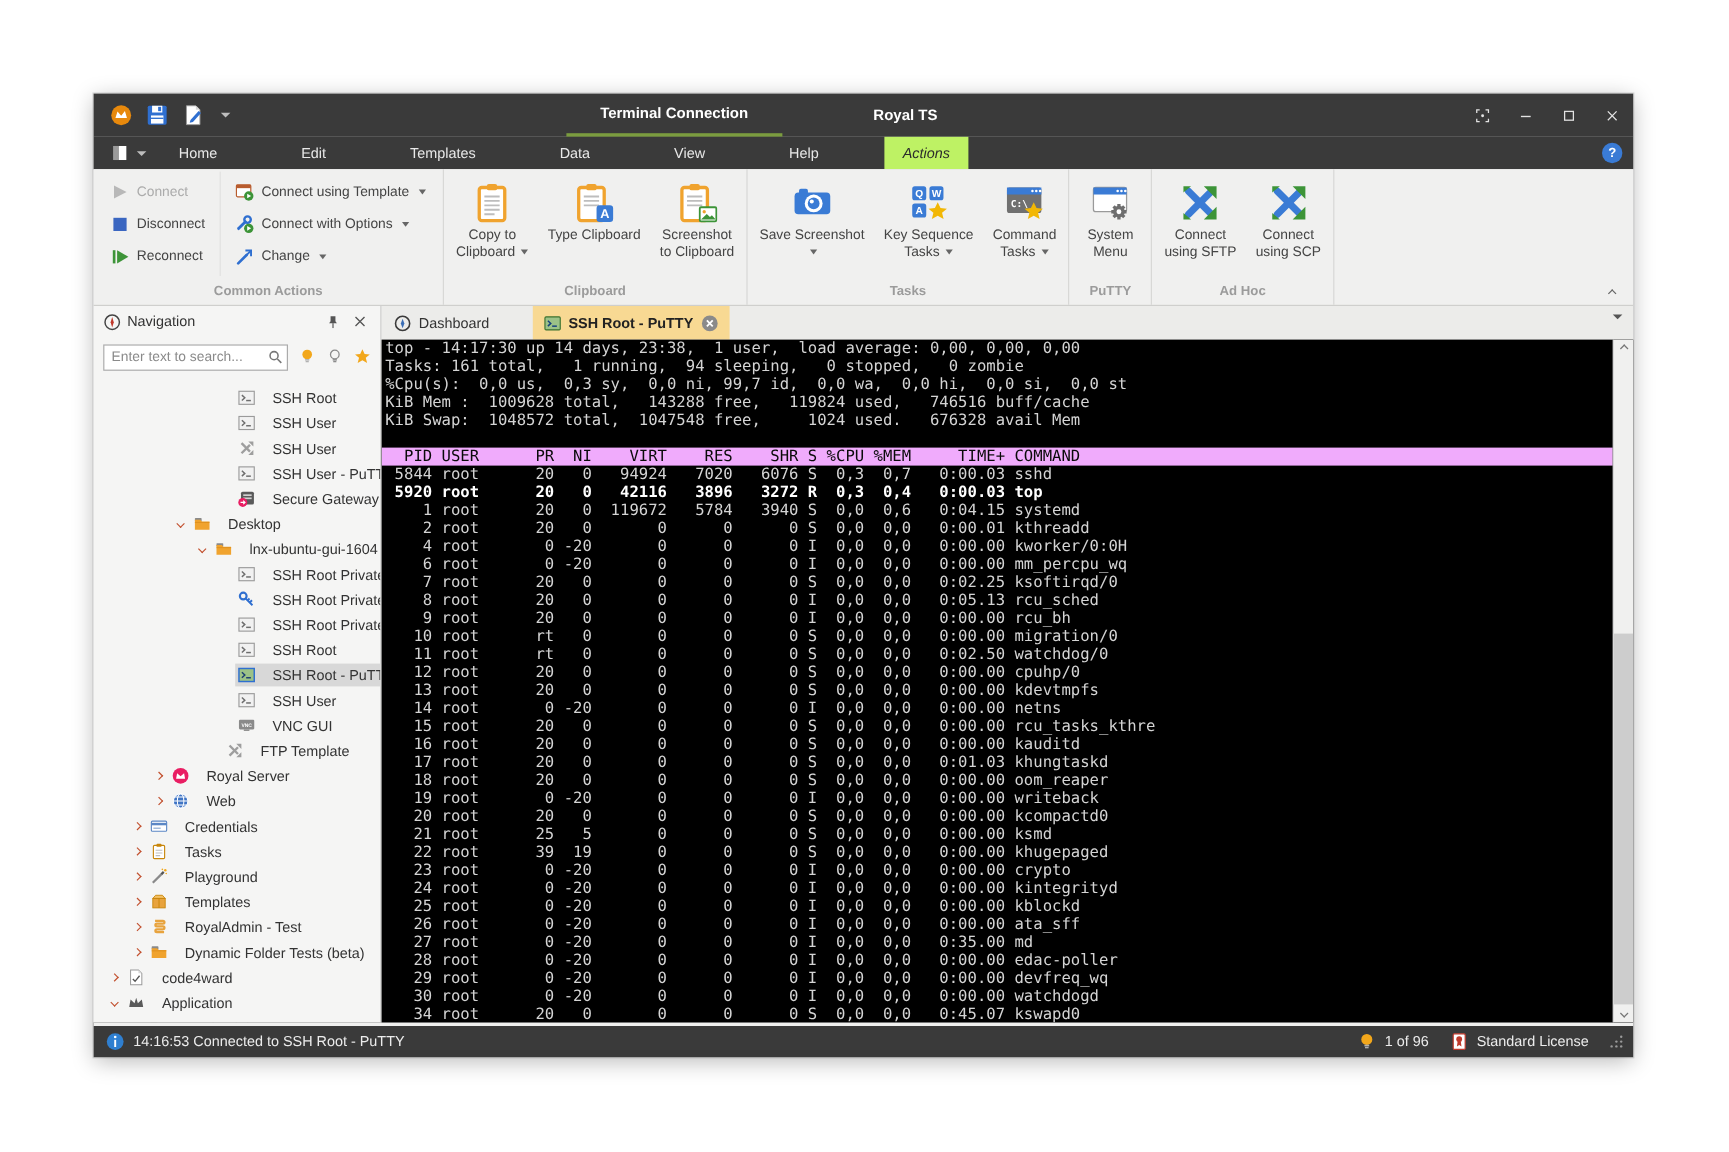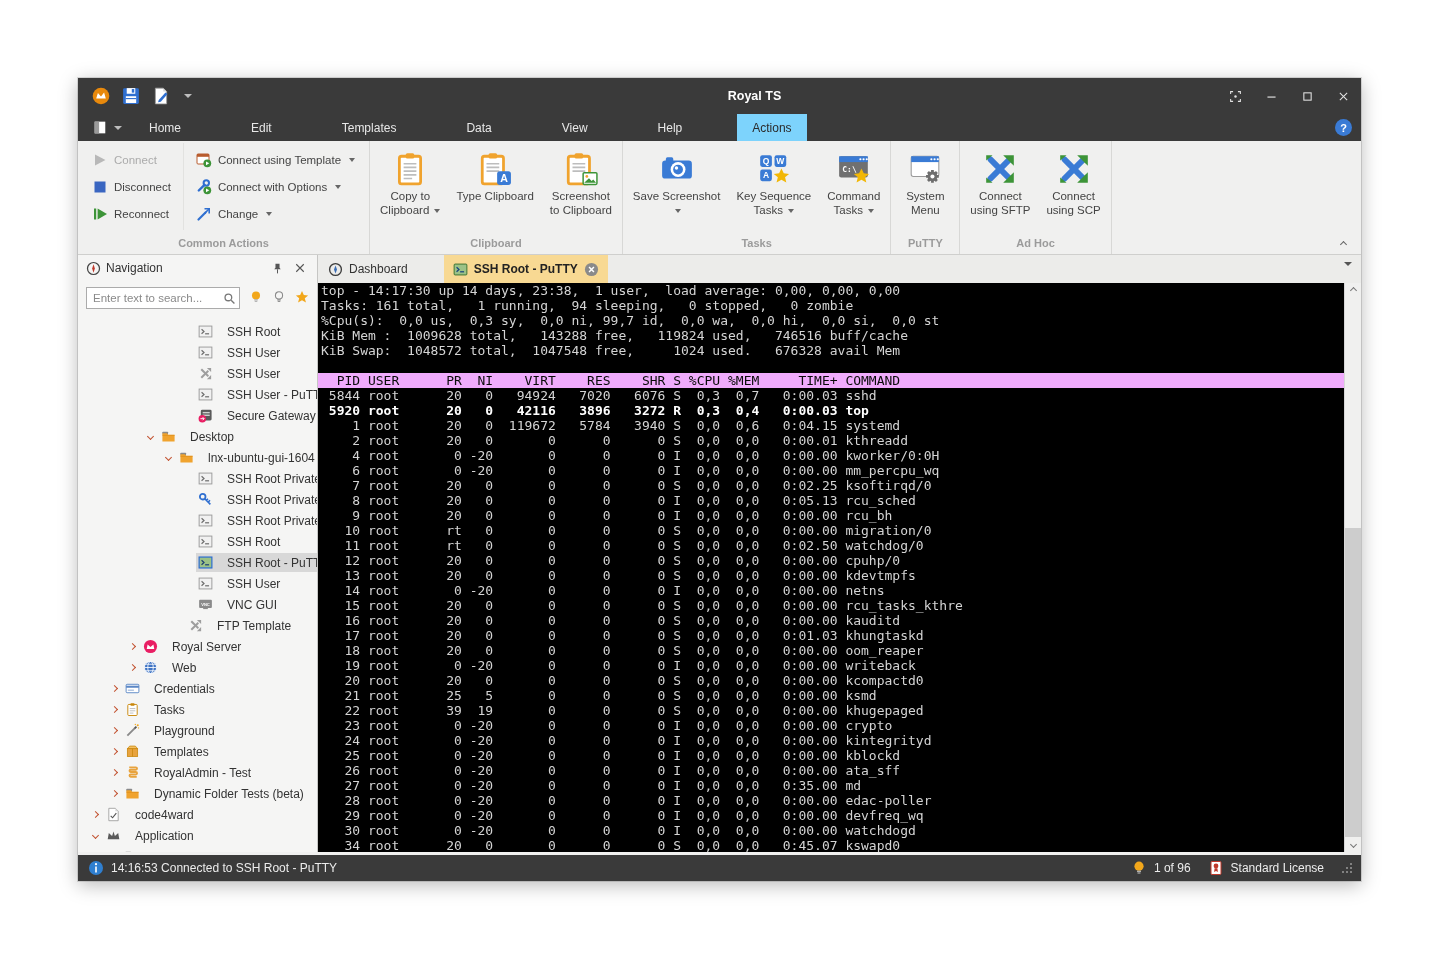--- a/index.html
+++ b/index.html
@@ -19,21 +19,21 @@
   .app-title { position:absolute; left:50%; transform:translateX(-50%); top:0; height:36px; line-height:36px;
                color:#fff; font-size:12.5px; font-weight:bold; padding-left:70px;}
   .win-controls { margin-left:auto; display:flex; height:100%; }
   .win-btn { width:36px; height:100%; display:flex; align-items:center; justify-content:center; color:#e3e3e3; }
   .win-btn svg { width:13px; height:13px; }
 
   
   .menubar { height:27px; background:#3a3a3a; display:flex; align-items:stretch; flex:0 0 auto; position:relative; }
   .app-menu { display:flex; align-items:center; gap:3px; padding:0 12px 0 14px; }
   .menu-item { padding:0 15px; font-size:12px; color:#e8e8e8; display:flex; align-items:center; }
-  .menu-item.active { background:#7dd3fc; color:#2b2b2b; }
+  .menu-item.active { background:#bef264; color:#2b2b2b;font-style:italic; }
   .help-circle { position:absolute; right:9px; top:5px; width:17px; height:17px; border-radius:50%;
                  background:#3a7bd5; color:#fff; font-size:11px; font-weight:bold; display:flex; align-items:center; justify-content:center; }
 
   
   .ribbon { height:114px; background:#f0f0ef; border-bottom:1px solid #cfcfcd; display:flex; flex:0 0 auto; position:relative; }
   .rb-group { display:flex; flex-direction:column; border-right:1px solid #d8d8d6; padding:2px 2px 0; }
   .rb-content { display:flex; flex:1; align-items:flex-start; justify-content:center; }
   .rb-group-label { height:19px; text-align:center; font-size:11px; font-weight:bold; color:#9b9b9b; line-height:17px; padding:0 12px; }
   .rb-col { display:flex; flex-direction:column; padding:3px 4px; }
   .rb-col + .rb-col { border-left:1px solid #e2e2e0; }
@@ -125,20 +125,21 @@
       <span class="ic">
         <svg viewBox="0 0 16 16">
             <path d="M3 1 H10 L13 4 V15 H3 Z" fill="#fff" stroke="#999" stroke-width=".7"></path>
             <path d="M10 1 L13 4 H10 Z" fill="#d8d8d8"></path>
             <path d="M6 11.5 L12 4.8 L13.8 6.3 L7.8 13 L5.4 13.6 Z" fill="#2f6fd0"></path>
           </svg>
       </span>
       <span class="qat-caret"></span>
     </div>
     <div class="title-center">
+      <span class="ctx-tab">Terminal Connection</span>
       <span class="app-title">Royal TS</span>
     </div>
     <div class="win-controls">
       <span class="win-btn">
         <svg viewBox="0 0 16 16" fill="none" stroke="#e3e3e3" stroke-width="1.3">
             <path d="M2 5 V2 H5"></path>
             <path d="M11 2 H14 V5"></path>
             <path d="M14 11 V14 H11"></path>
             <path d="M5 14 H2 V11"></path>
             <circle cx="8" cy="8" r="1.5" fill="#e3e3e3" stroke="none"></circle>

